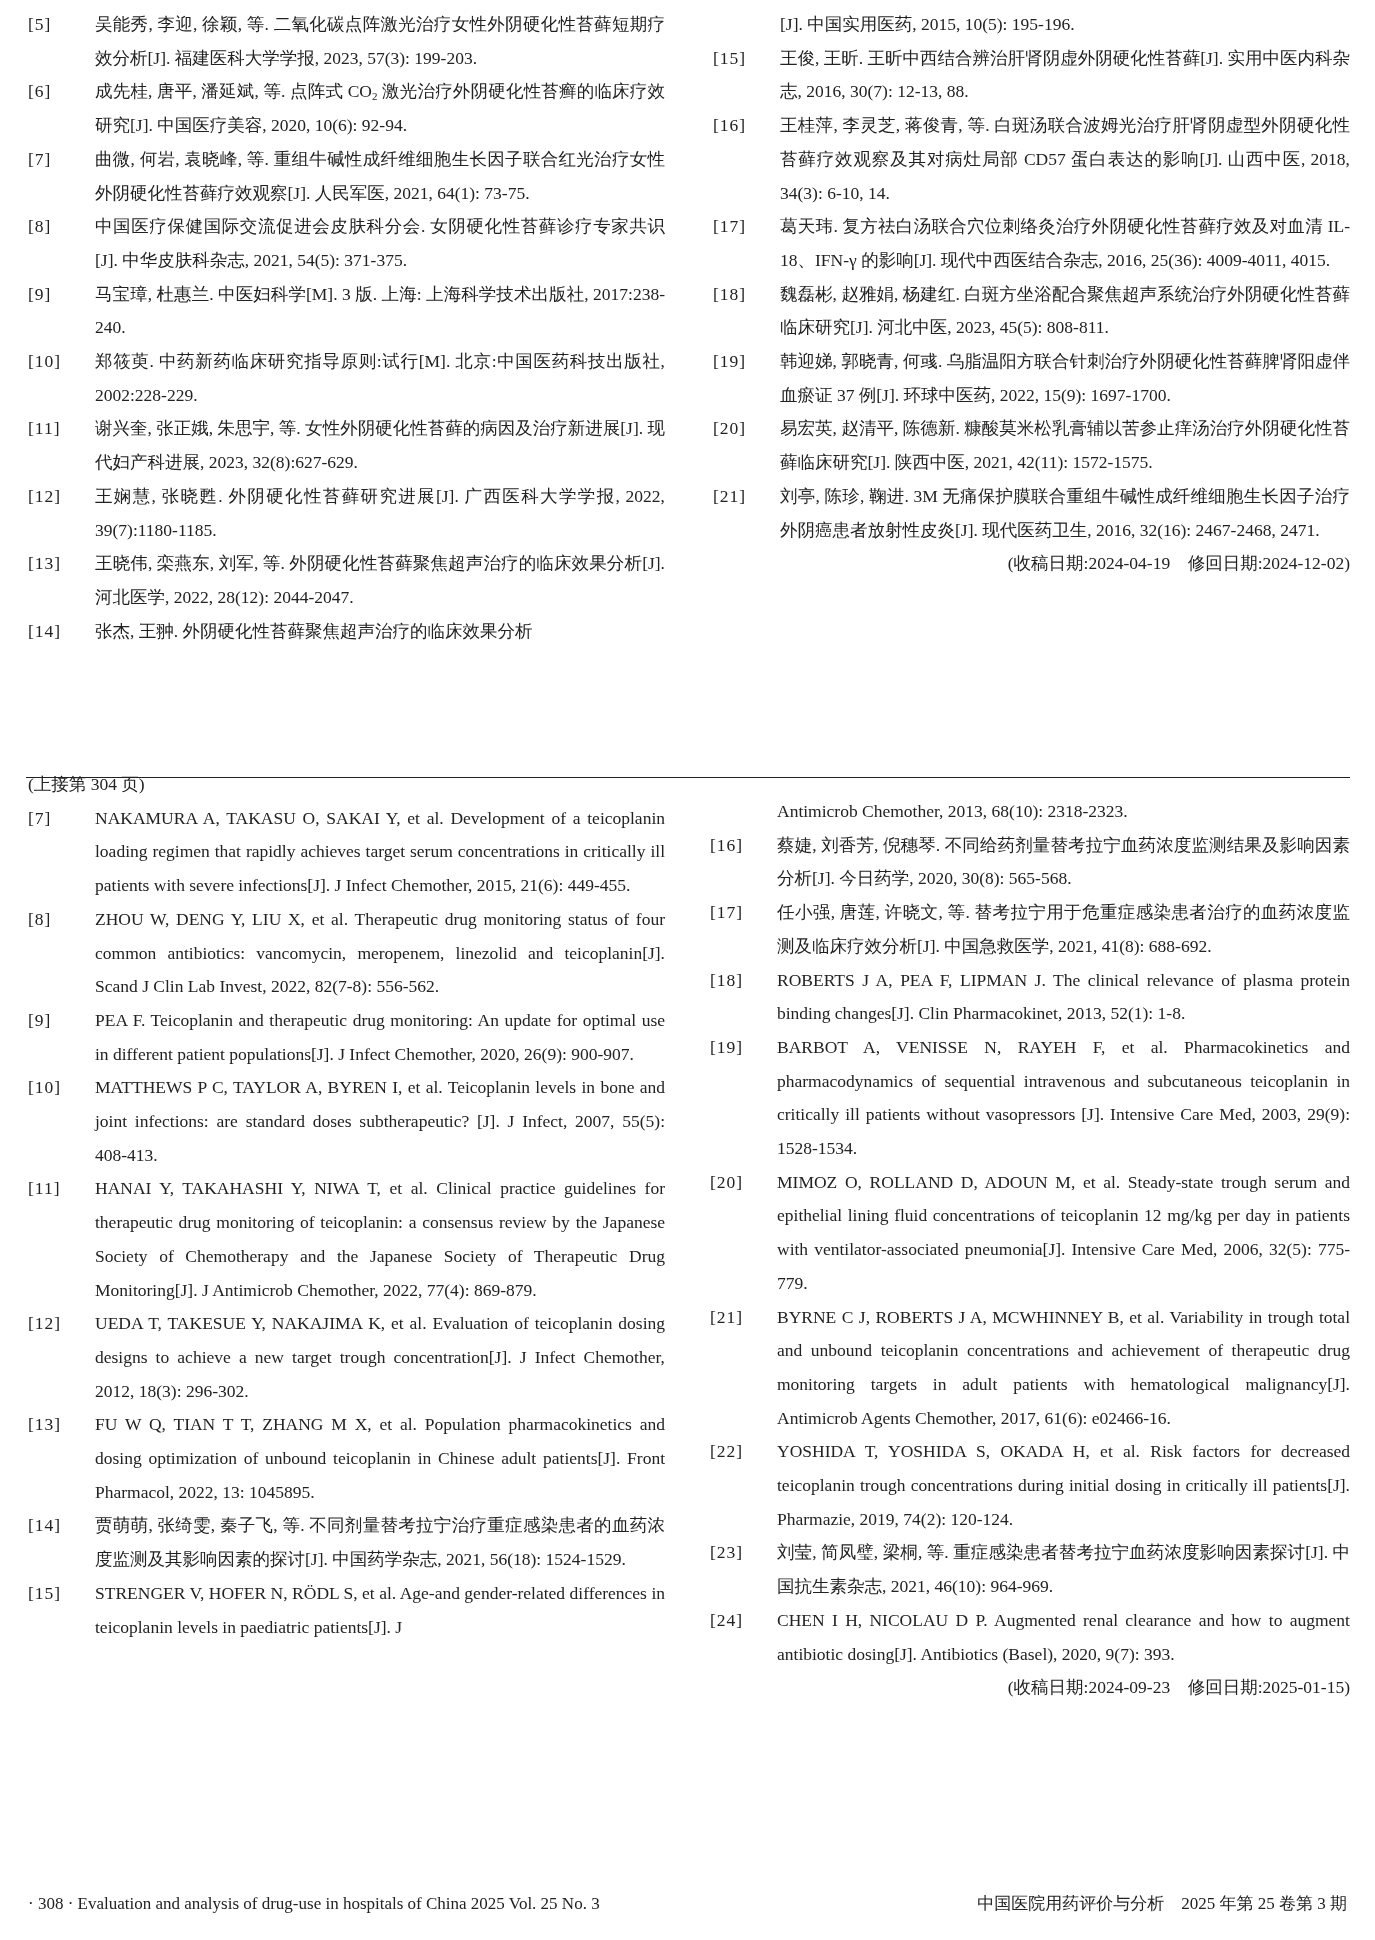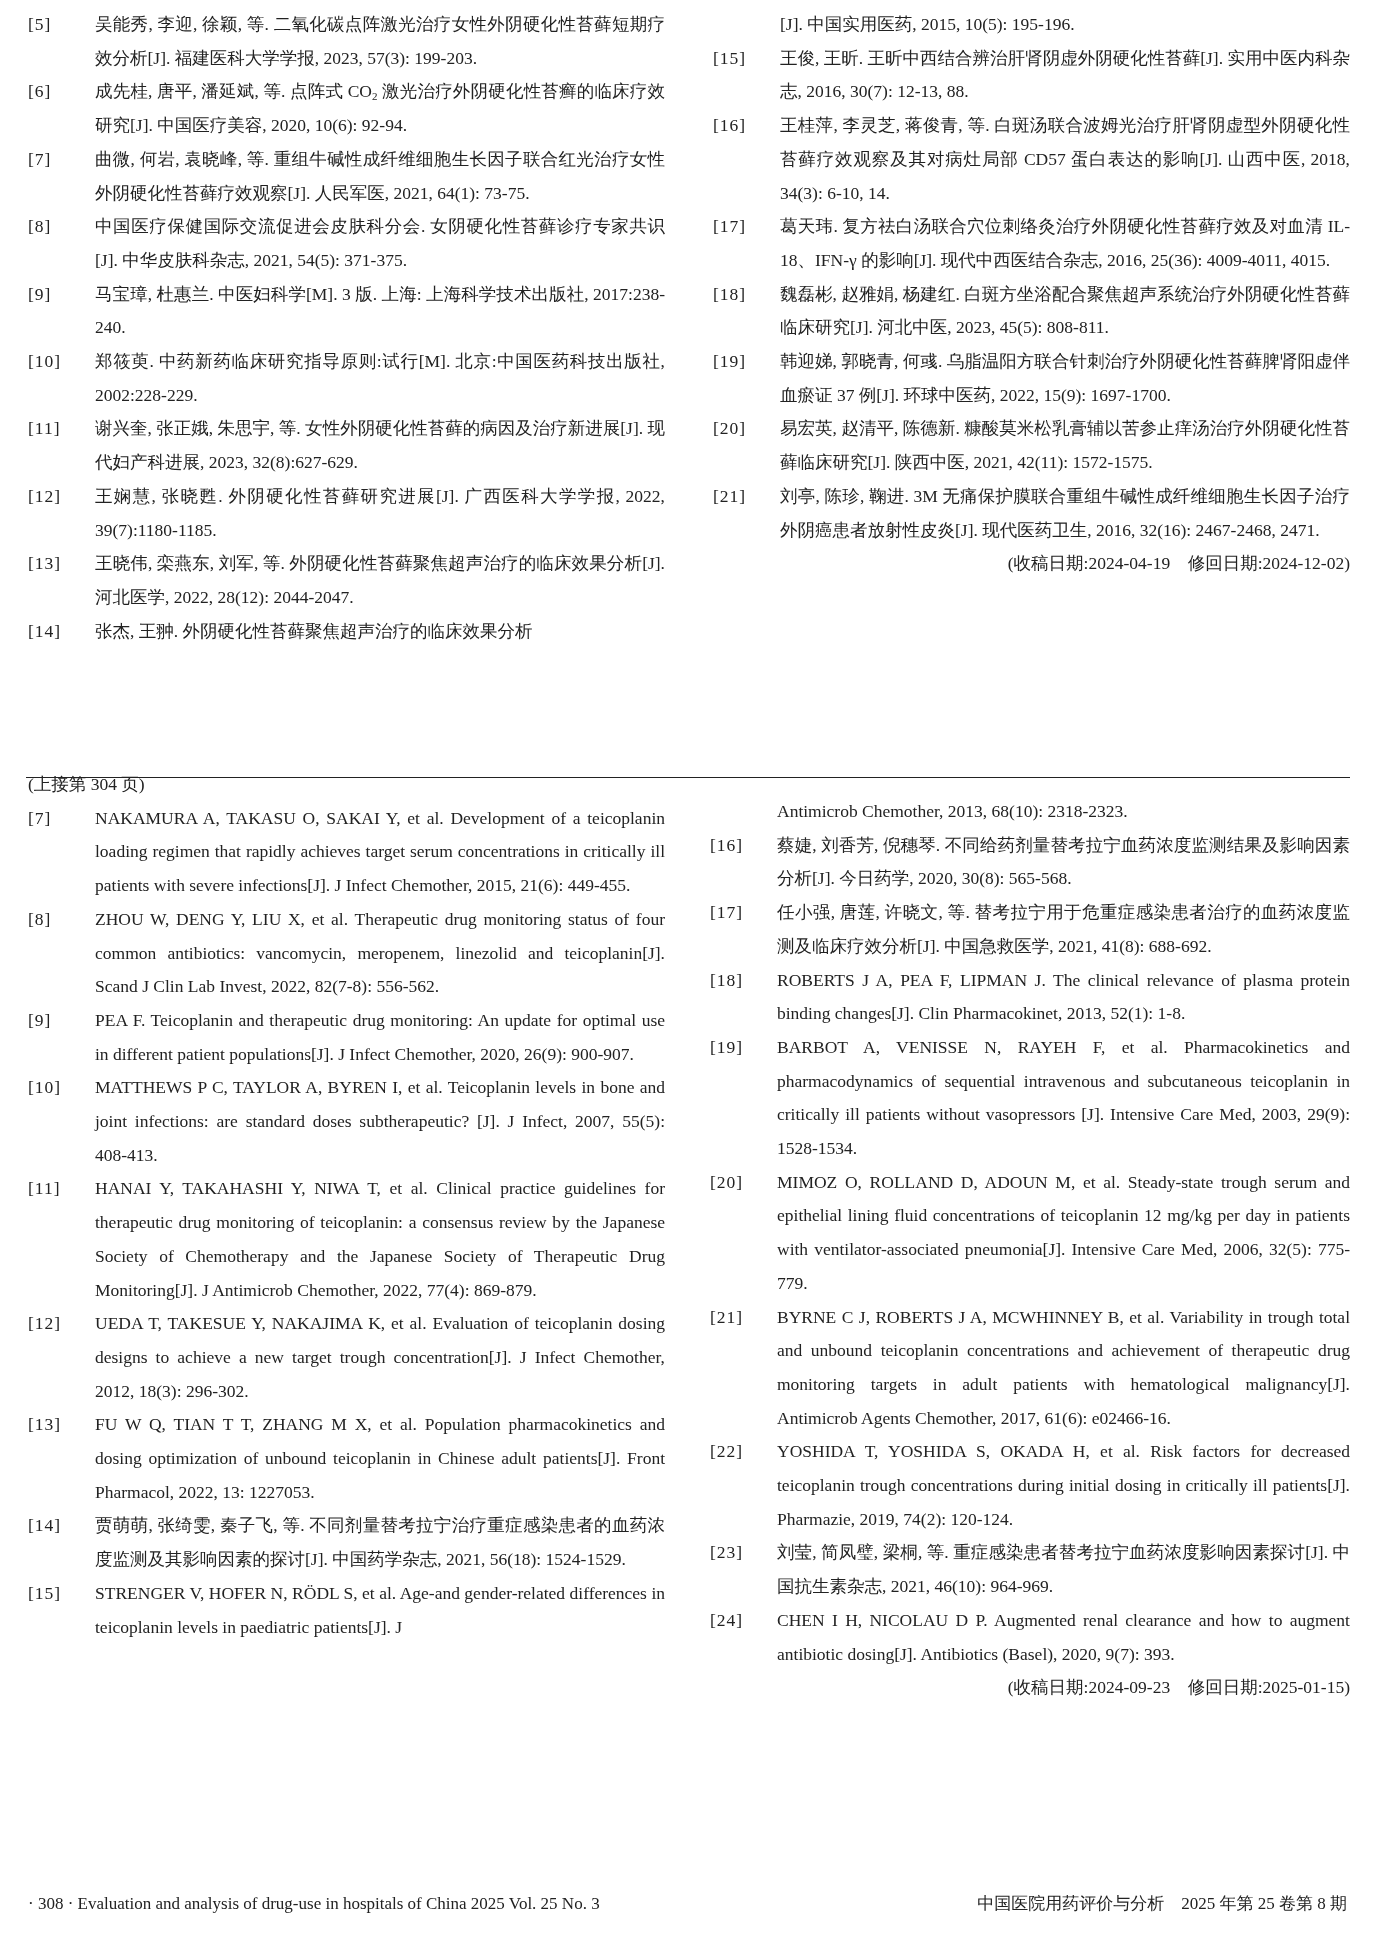--- a/index.html
+++ b/index.html
@@ -123,21 +123,21 @@
   <div class="ref">
       <span class="num">[11]</span>
       <span class="txt">HANAI Y, TAKAHASHI Y, NIWA T, et al. Clinical practice guidelines for therapeutic drug monitoring of teicoplanin: a consensus review by the Japanese Society of Chemotherapy and the Japanese Society of Therapeutic Drug Monitoring[J]. J Antimicrob Chemother, 2022, 77(4): 869-879.</span>
     </div>
   <div class="ref">
       <span class="num">[12]</span>
       <span class="txt">UEDA T, TAKESUE Y, NAKAJIMA K, et al. Evaluation of teicoplanin dosing designs to achieve a new target trough concentration[J]. J Infect Chemother, 2012, 18(3): 296-302.</span>
     </div>
   <div class="ref">
       <span class="num">[13]</span>
-      <span class="txt">FU W Q, TIAN T T, ZHANG M X, et al. Population pharmacokinetics and dosing optimization of unbound teicoplanin in Chinese adult patients[J]. Front Pharmacol, 2022, 13: 1227053.</span>
+      <span class="txt">FU W Q, TIAN T T, ZHANG M X, et al. Population pharmacokinetics and dosing optimization of unbound teicoplanin in Chinese adult patients[J]. Front Pharmacol, 2022, 13: 1045895.</span>
     </div>
   <div class="ref">
       <span class="num">[14]</span>
       <span class="txt">贾萌萌, 张绮雯, 秦子飞, 等. 不同剂量替考拉宁治疗重症感染患者的血药浓度监测及其影响因素的探讨[J]. 中国药学杂志, 2021, 56(18): 1524-1529.</span>
     </div>
   <div class="ref">
       <span class="num">[15]</span>
       <span class="txt">STRENGER V, HOFER N, RÖDL S, et al. Age-and gender-related differences in teicoplanin levels in paediatric patients[J]. J</span>
     </div>
 </div>
@@ -179,13 +179,13 @@
       <span class="txt">刘莹, 简凤璧, 梁桐, 等. 重症感染患者替考拉宁血药浓度影响因素探讨[J]. 中国抗生素杂志, 2021, 46(10): 964-969.</span>
     </div>
   <div class="ref">
       <span class="num">[24]</span>
       <span class="txt">CHEN I H, NICOLAU D P. Augmented renal clearance and how to augment antibiotic dosing[J]. Antibiotics (Basel), 2020, 9(7): 393.</span>
     </div>
   <div class="received">(收稿日期:2024-09-23　修回日期:2025-01-15)</div>
 </div>
 
 <div class="footer" style="left:28px;">· 308 ·  Evaluation and analysis of drug-use in hospitals of China 2025 Vol. 25 No. 3</div>
-<div class="footer" style="right:28px;">中国医院用药评价与分析　2025 年第 25 卷第 8 期</div>
+<div class="footer" style="right:28px;">中国医院用药评价与分析　2025 年第 25 卷第 3 期</div>
 
 </body></html>

